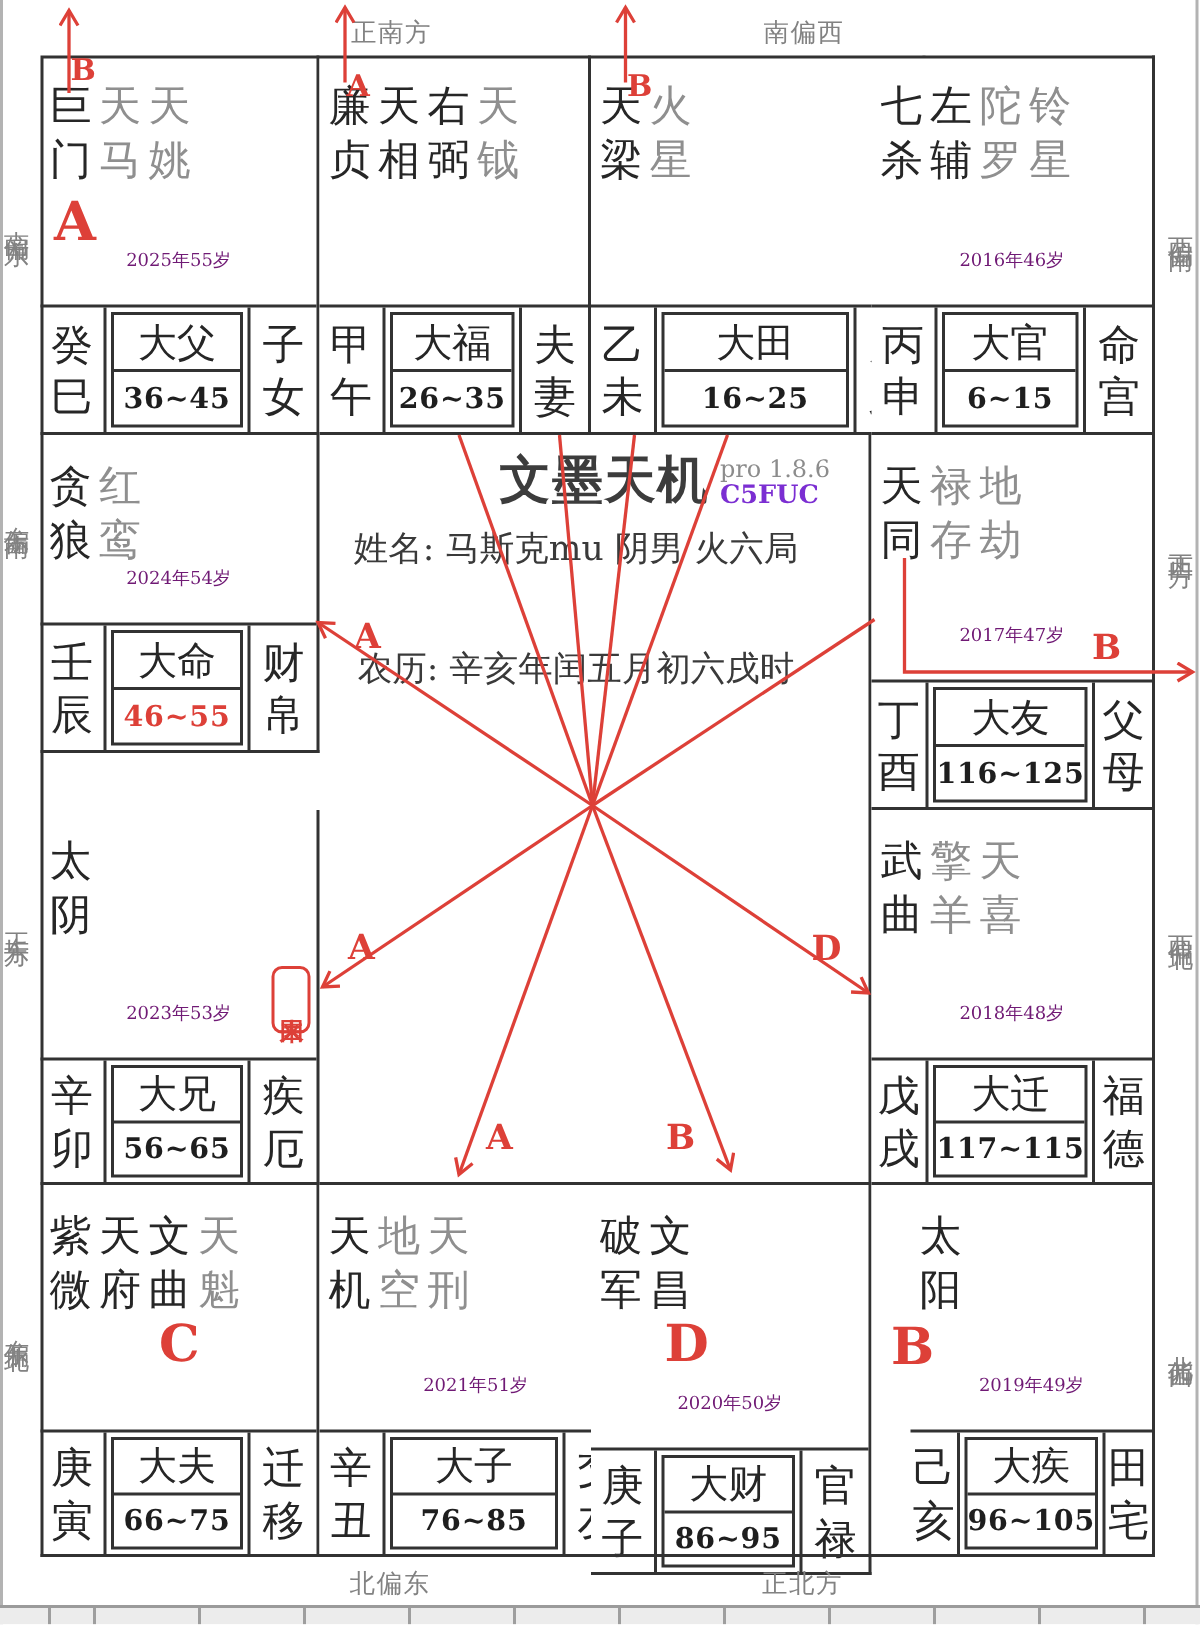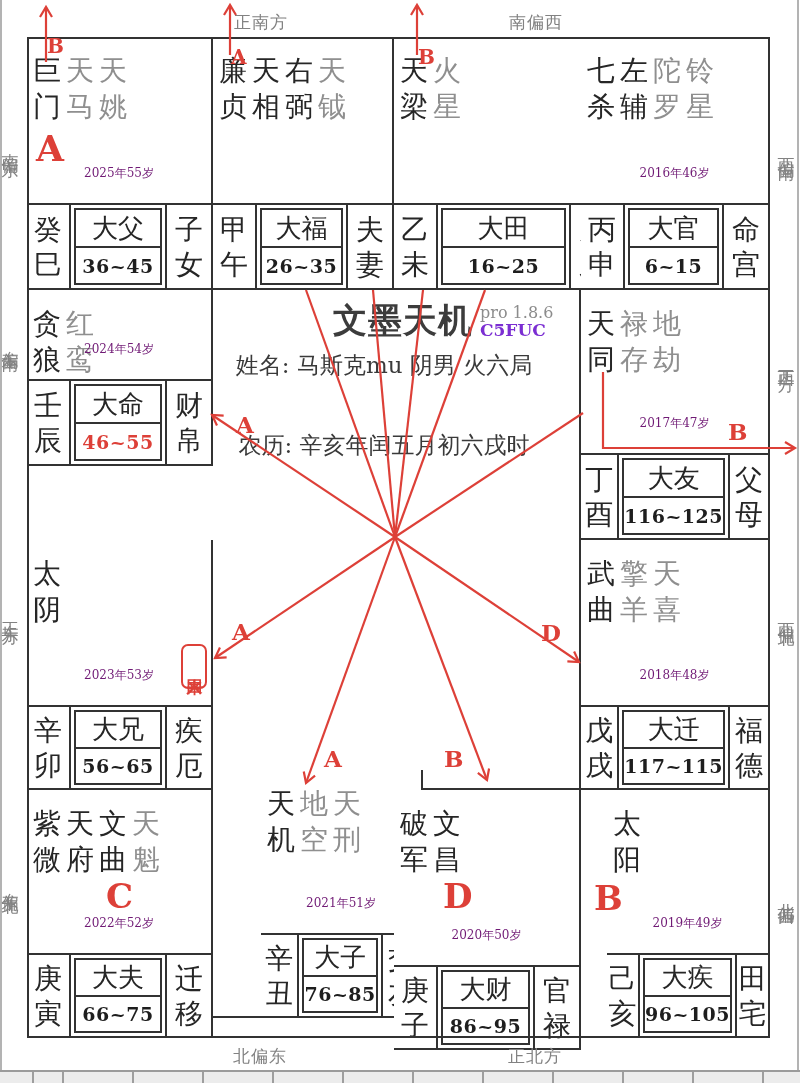--- a/index.html
+++ b/index.html
@@ -16,26 +16,26 @@
   .grid-frame{position:absolute;left:27px;top:37px;width:743px;height:1001px;
     border:2px solid var(--border);box-sizing:border-box;pointer-events:none;z-index:3;}
   
   .palace{position:absolute;box-sizing:border-box;background:#fff;z-index:1;
     border-right:2px solid var(--border);border-bottom:2px solid var(--border);
     display:flex;flex-direction:column;}
   .pos0{left:27px;top:37px;width:186px;height:253px;}
   .pos1{left:213px;top:37px;width:181px;height:253px;}
   .pos2{left:394px;top:37px;width:223px;height:253px;}
   .pos3{left:581px;top:37px;width:189px;height:253px;}
-  .pos4{left:27px;top:290px;width:186px;height:176px;}
+  .pos4{left:27px;top:290px;width:186px;height:212px;}
   .pos5{left:581px;top:290px;width:189px;height:250px;}
   .pos6{left:27px;top:540px;width:186px;height:250px;}
   .pos7{left:581px;top:540px;width:189px;height:250px;}
   .pos8{left:27px;top:790px;width:186px;height:248px;}
-  .pos9{left:213px;top:770px;width:210px;height:248px;padding-left:48px;}
+  .pos9{left:213px;top:790px;width:210px;height:248px;}
   .pos10{left:394px;top:790px;width:187px;height:260px;}
   .pos11{left:581px;top:790px;width:189px;height:248px;padding-left:26px;}
   .main{flex:1;position:relative;overflow:visible;}
   .stars{display:flex;padding:16px 2px 0 6px;}
   .star{width:31px;margin-right:2px;font-size:28px;line-height:36px;word-break:break-all;}
   .star.major{color:var(--major);} .star.minor{color:var(--minor);}
   .year{position:absolute;left:0;right:0;bottom:21px;text-align:center;
     font-size:12px;color:#701a75;white-space:nowrap;}
   .strip{height:85px;border-top:2px solid var(--border);display:flex;box-sizing:border-box;}
   .pos6 .strip,.pos7 .strip,.pos8 .strip,.pos9 .strip,.pos10 .strip,.pos11 .strip{height:83px;}
@@ -316,21 +316,20 @@
     </div>
   </div>
     <div class="palace pos8">
     <div class="main">
       <div class="stars">
           <span class="star major">紫微</span>
           <span class="star major">天府</span>
           <span class="star major">文曲</span>
           <span class="star minor">天魁</span>
         </div>
-      <div class="year">2022年52岁</div>
     </div>
     <div class="strip">
       <div class="sb">
           <span class="vtxt">庚寅</span>
         </div>
       <div class="mid">
         <div class="mid-inner">
           <div class="dlabel">大夫</div>
           <div class="age">66~75</div>
         </div>

